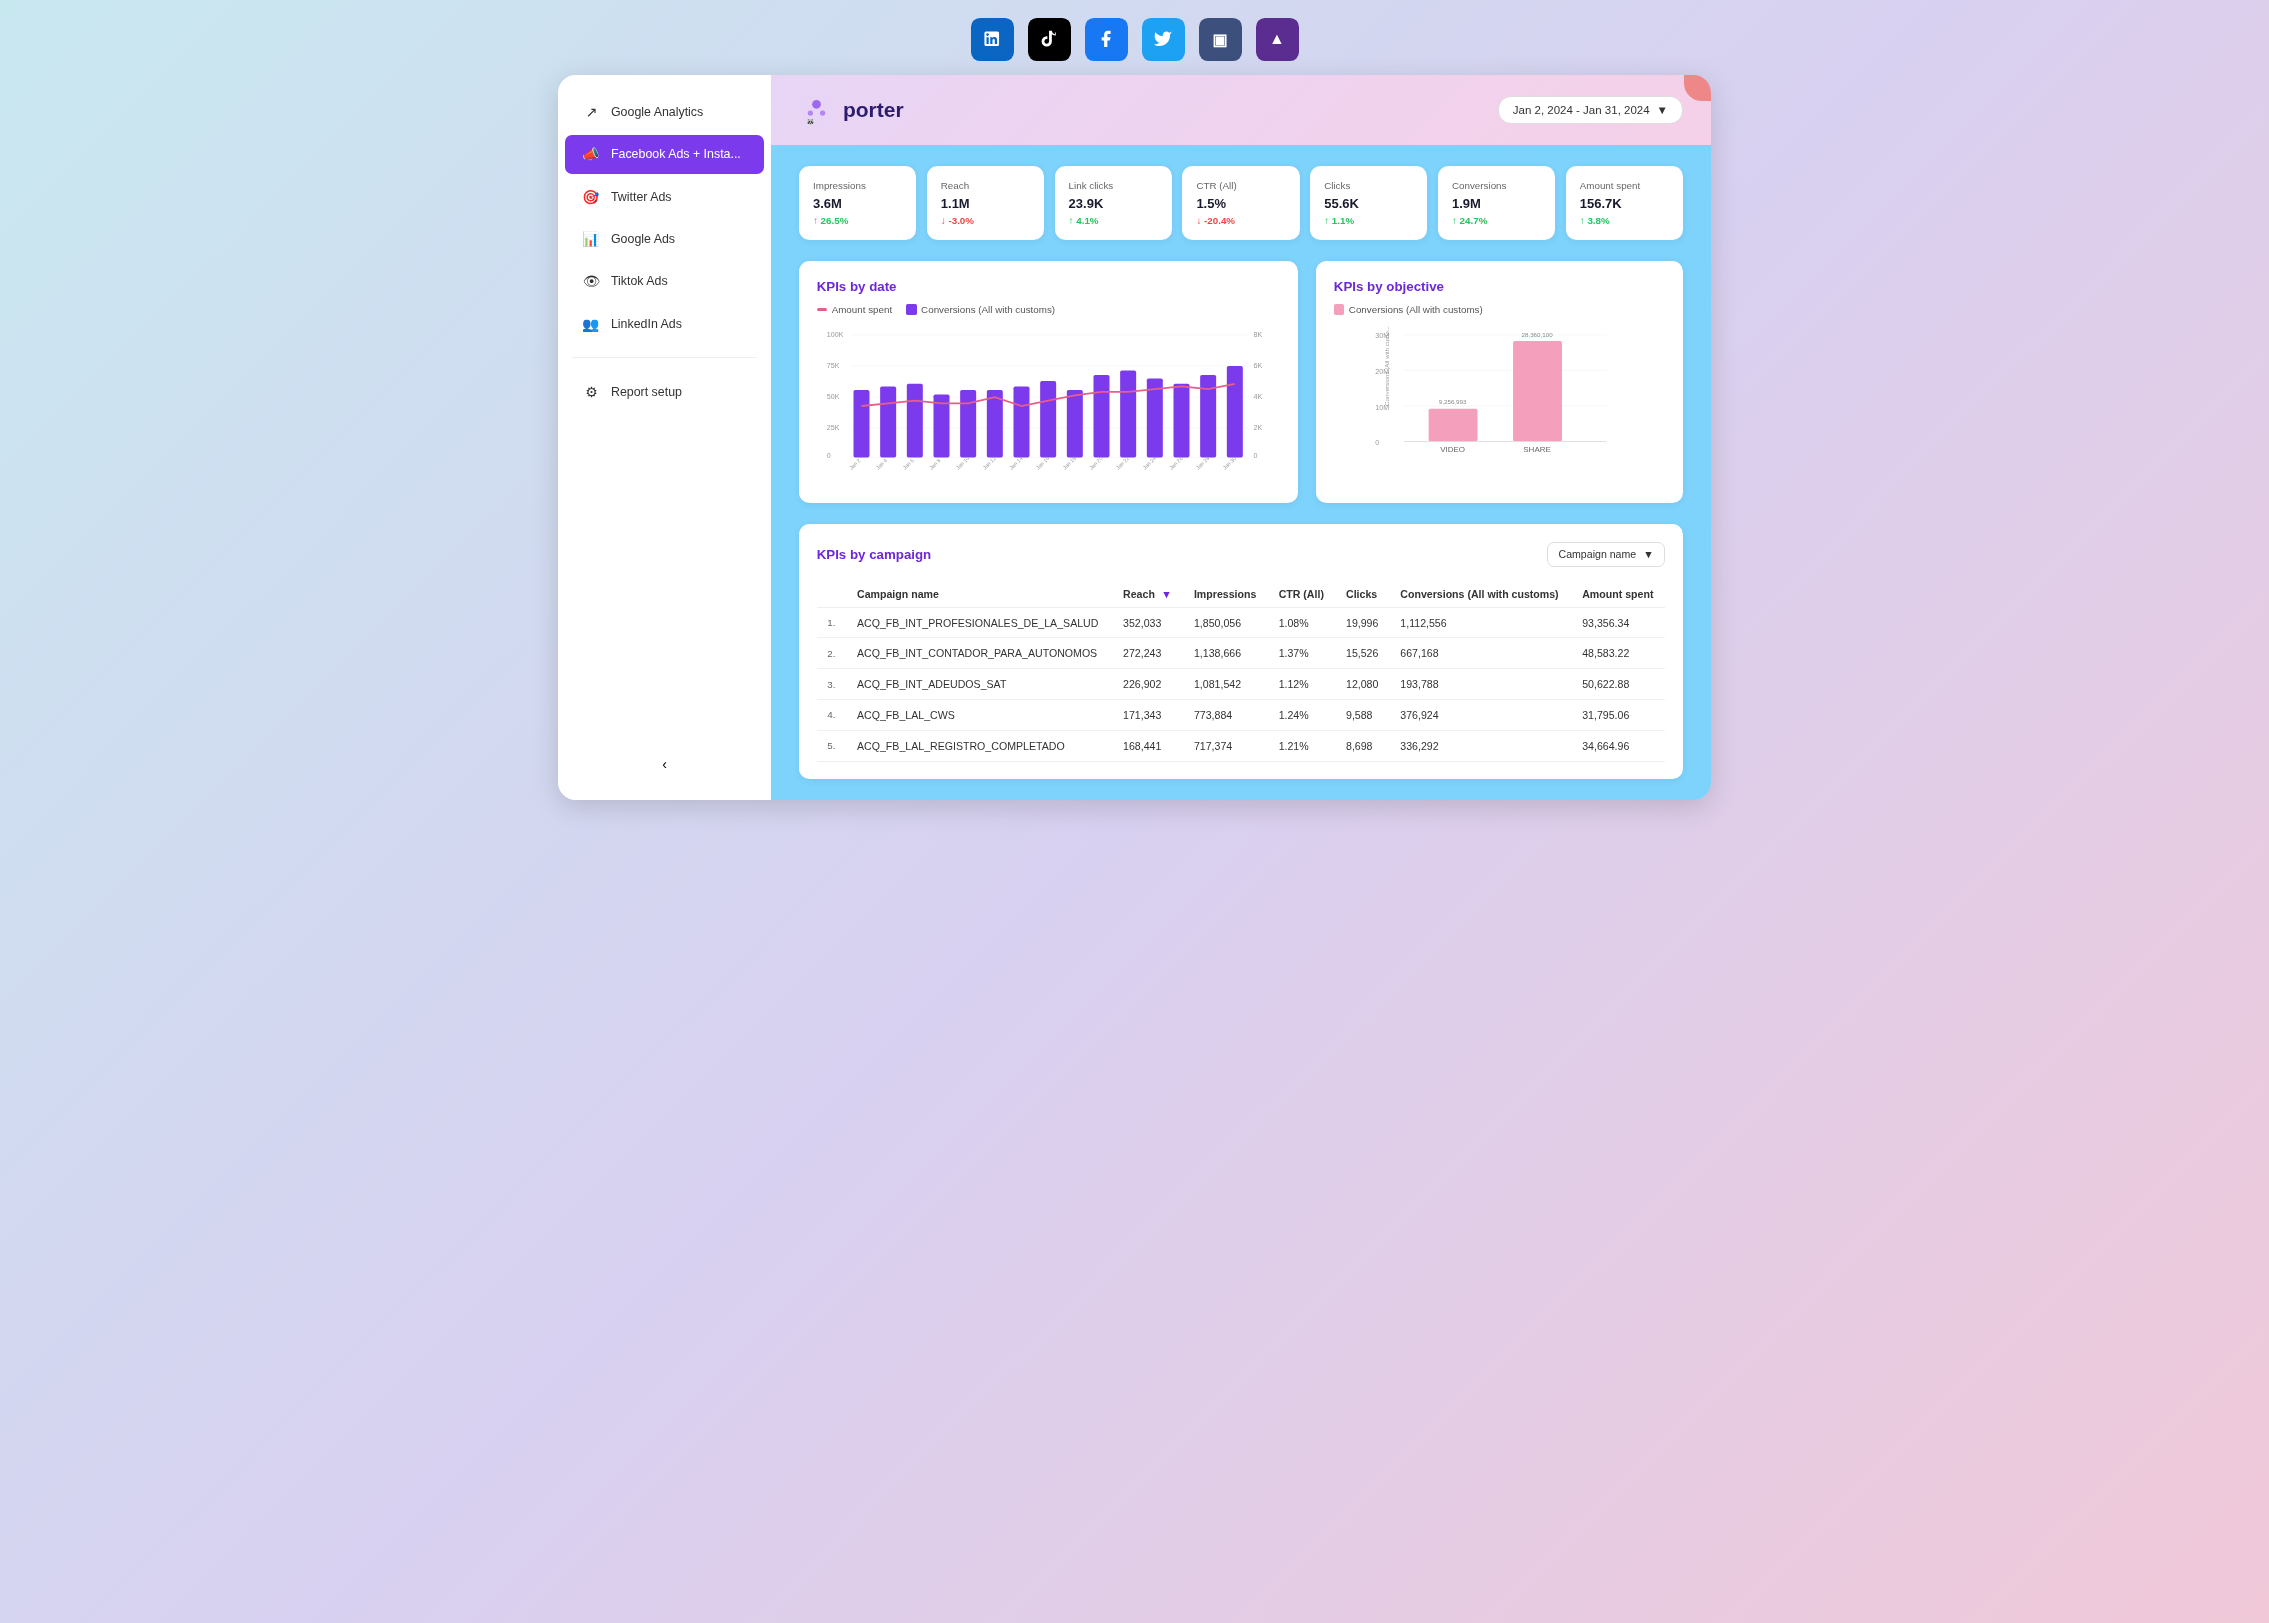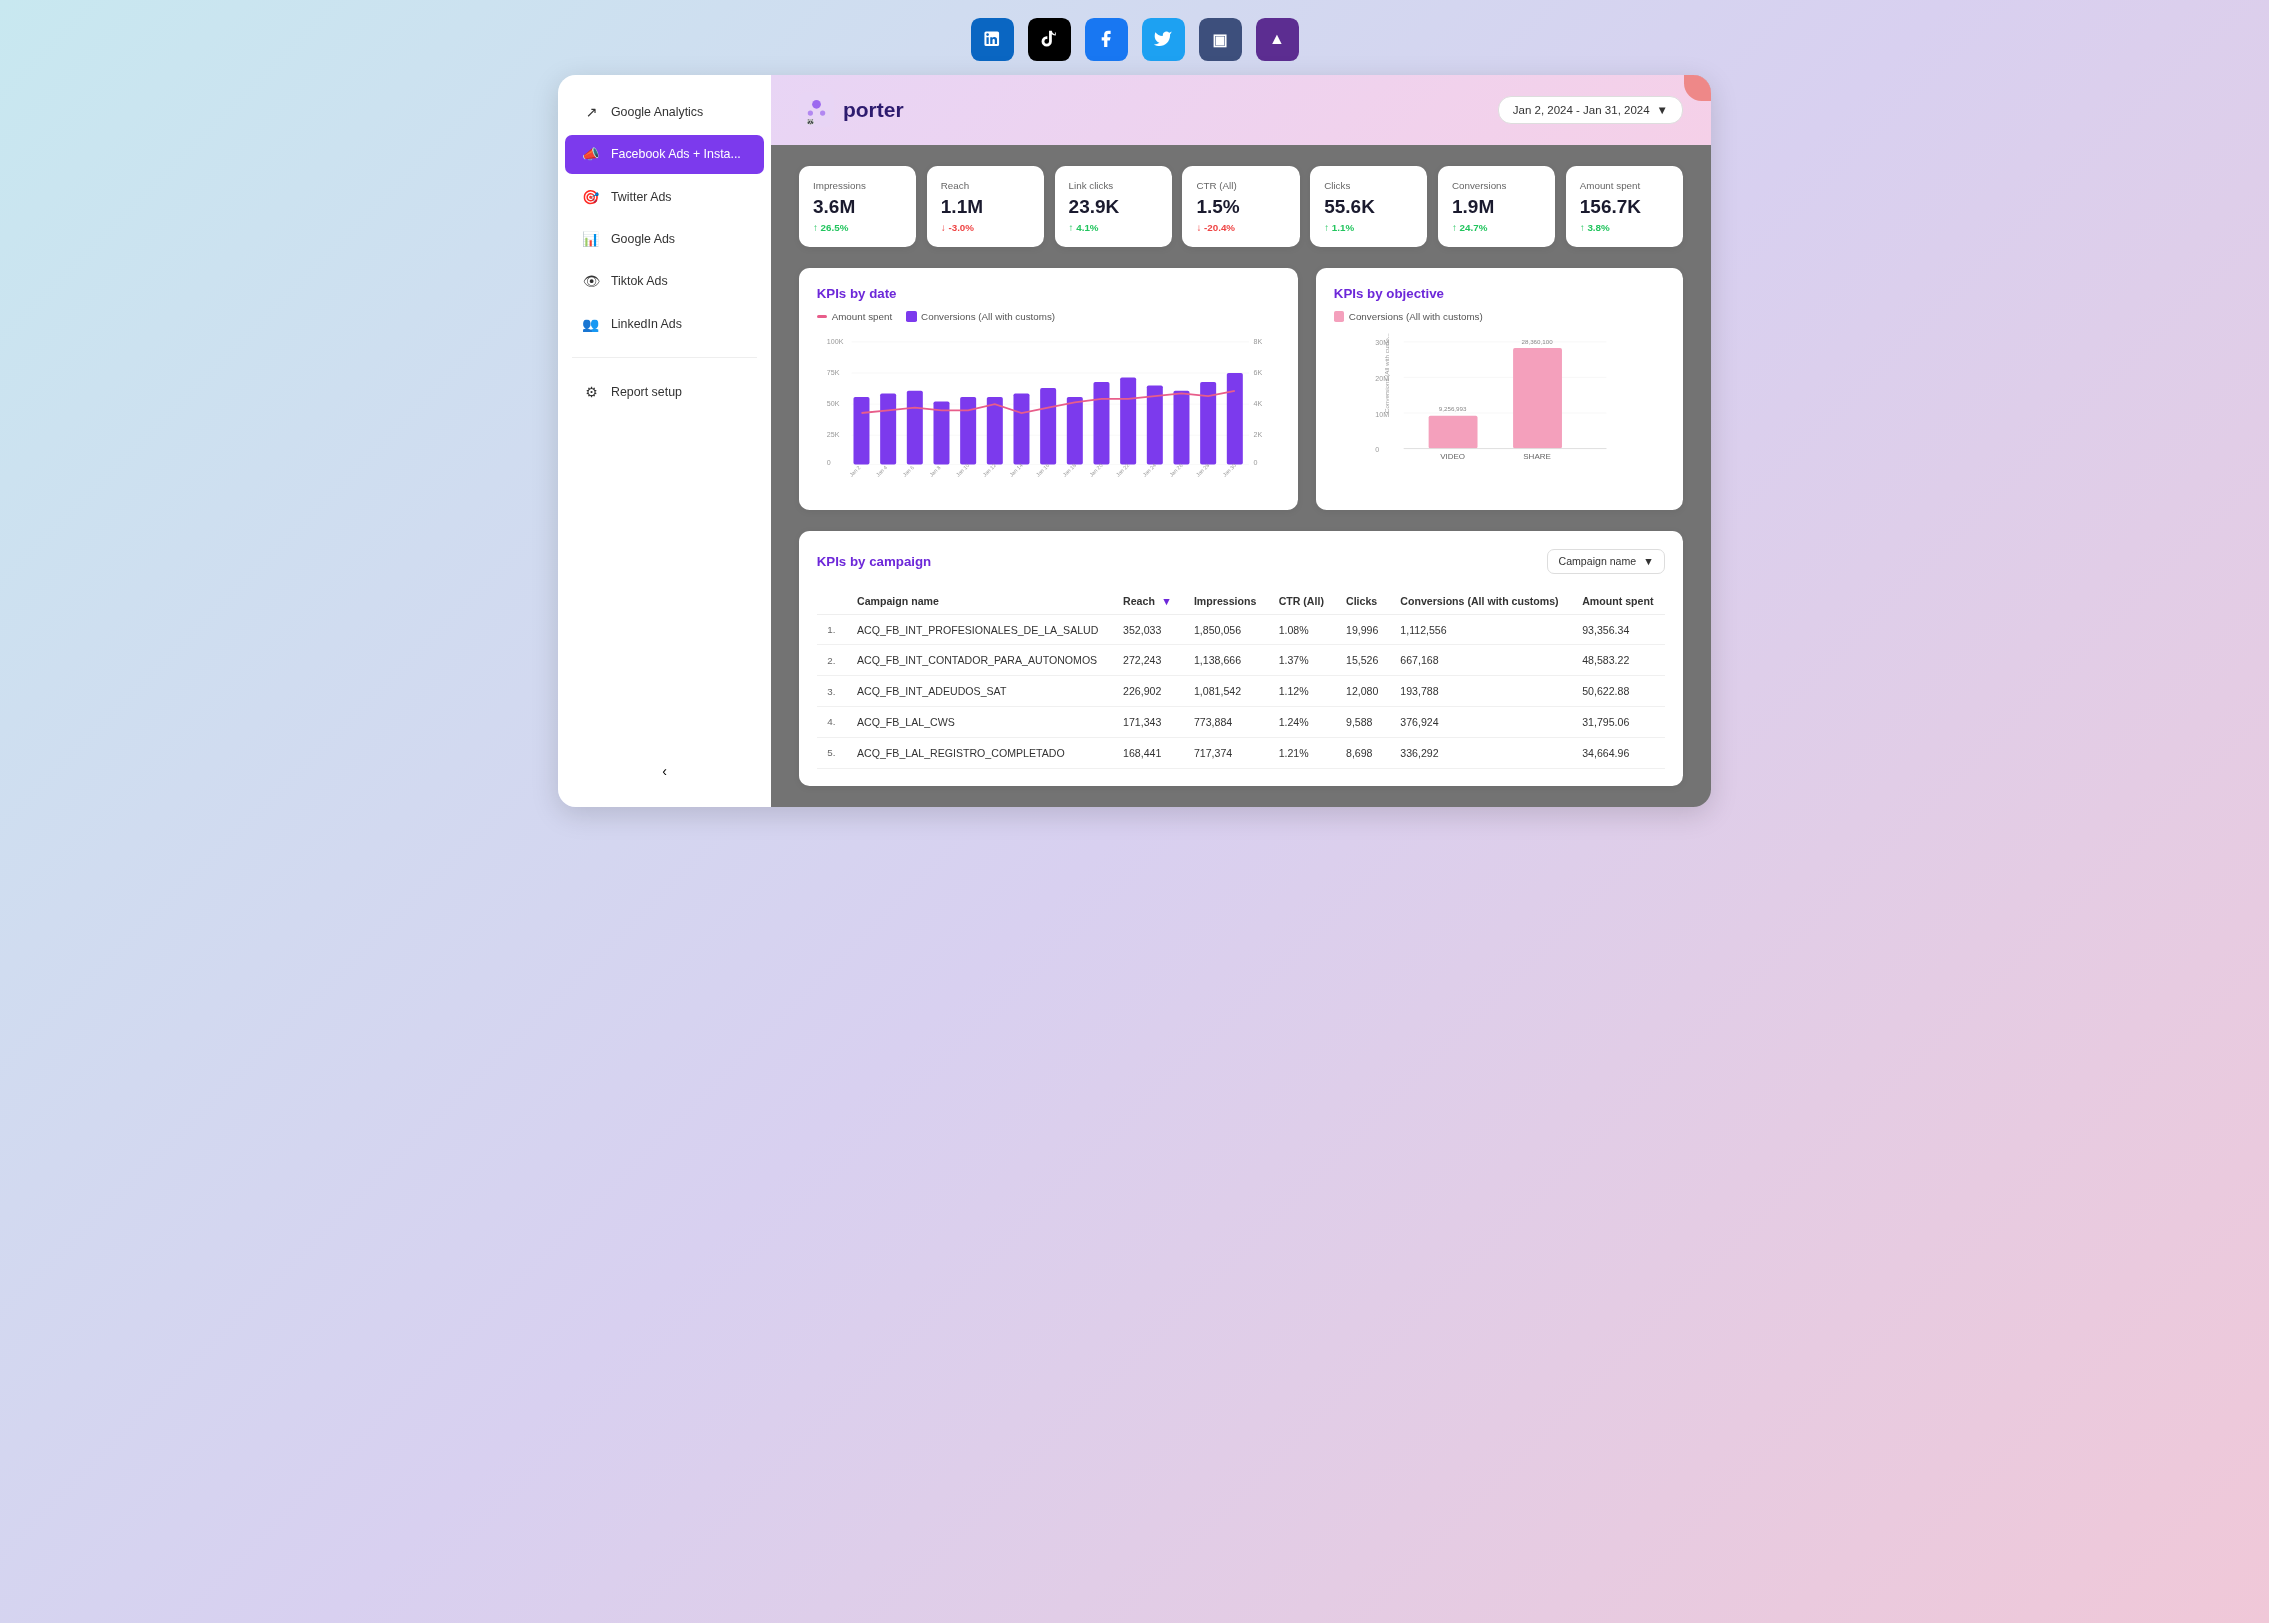--- a/index.html
+++ b/index.html
@@ -93,21 +93,21 @@
       display: flex;
       align-items: center;
       justify-content: center;
       padding: 10.6px;
       cursor: pointer;
     }
 
     
     .main-content {
       flex: 1;
-      background: #737373;
+      background: #7dd3fc;
       overflow: auto;
     }
 
     
     .header {
       background: linear-gradient(135deg, #e8d5f5 0%, #f5d0e8 100%);
       padding: 17.7px 28px;
       display: flex;
       align-items: center;
       justify-content: space-between;
@@ -175,21 +175,21 @@
       flex: 1;
       min-width: 106px;
       box-shadow: 0 1.8px 7px rgba(0,0,0,0.06);
     }
     .kpi-label {
       font-size: 9.8px;
       color: #666;
       margin-bottom: 5.3px;
     }
     .kpi-value {
-      font-size: 19px;
+      font-size: 13px;
       font-weight: 700;
       color: #1a1a2e;
       margin-bottom: 3.5px;
     }
     .kpi-change {
       font-size: 9.8px;
       font-weight: 600;
     }
     .kpi-change.positive { color: #22c55e; }
     .kpi-change.negative { color: #ef4444; }

